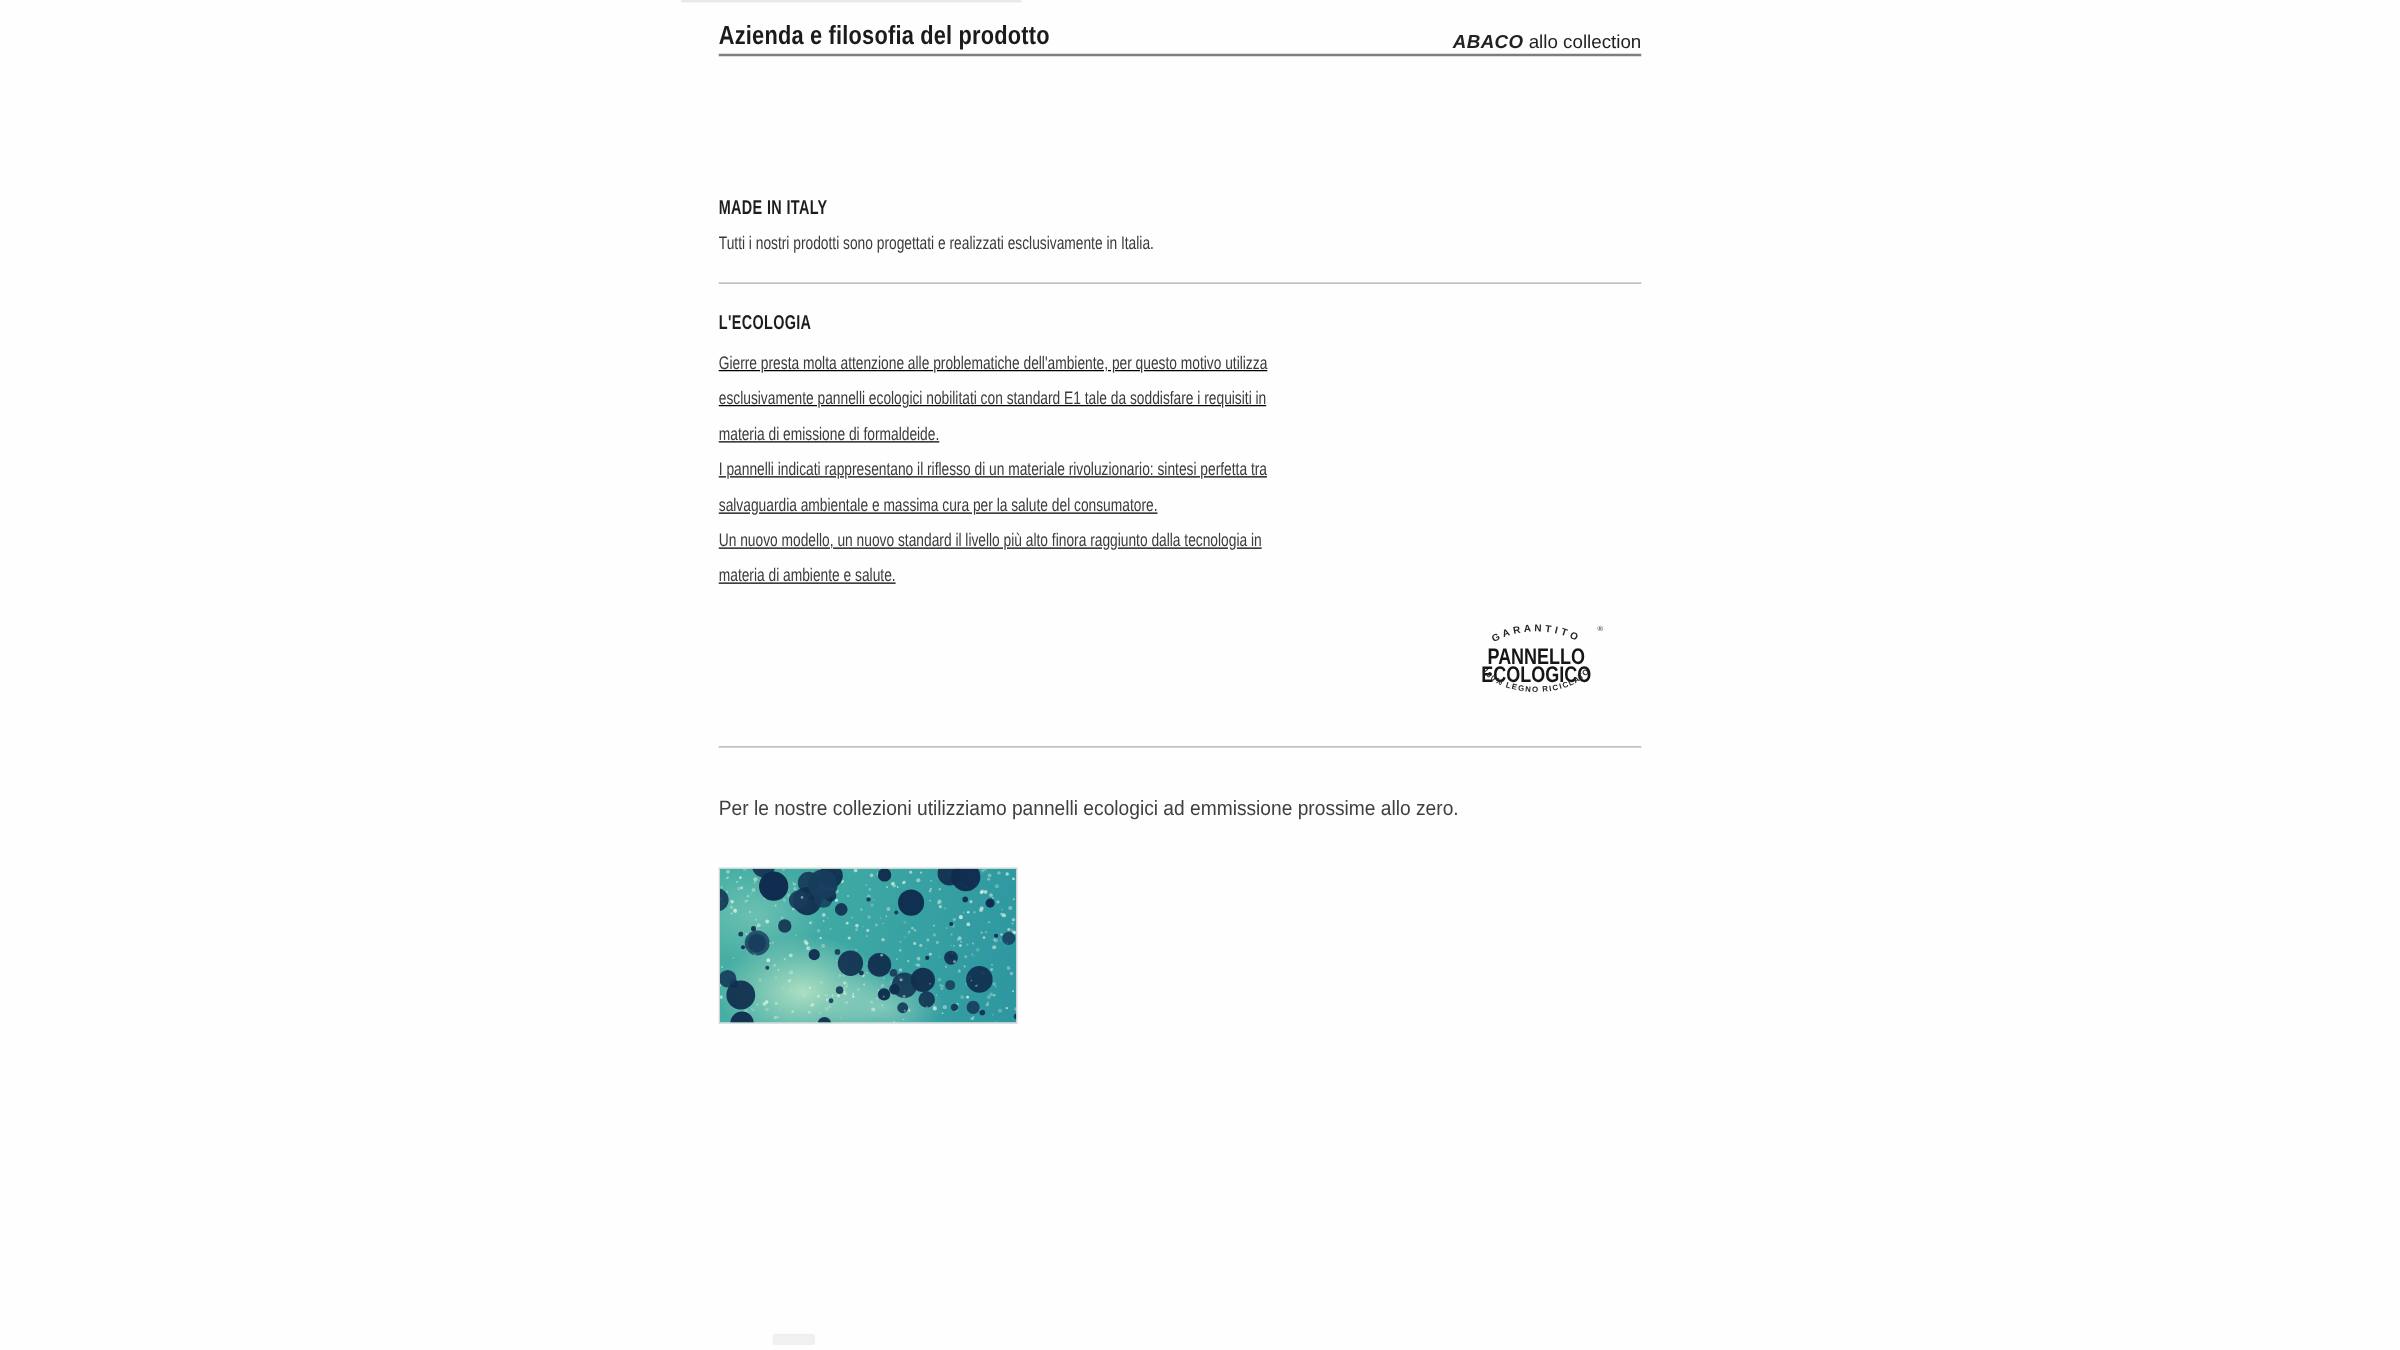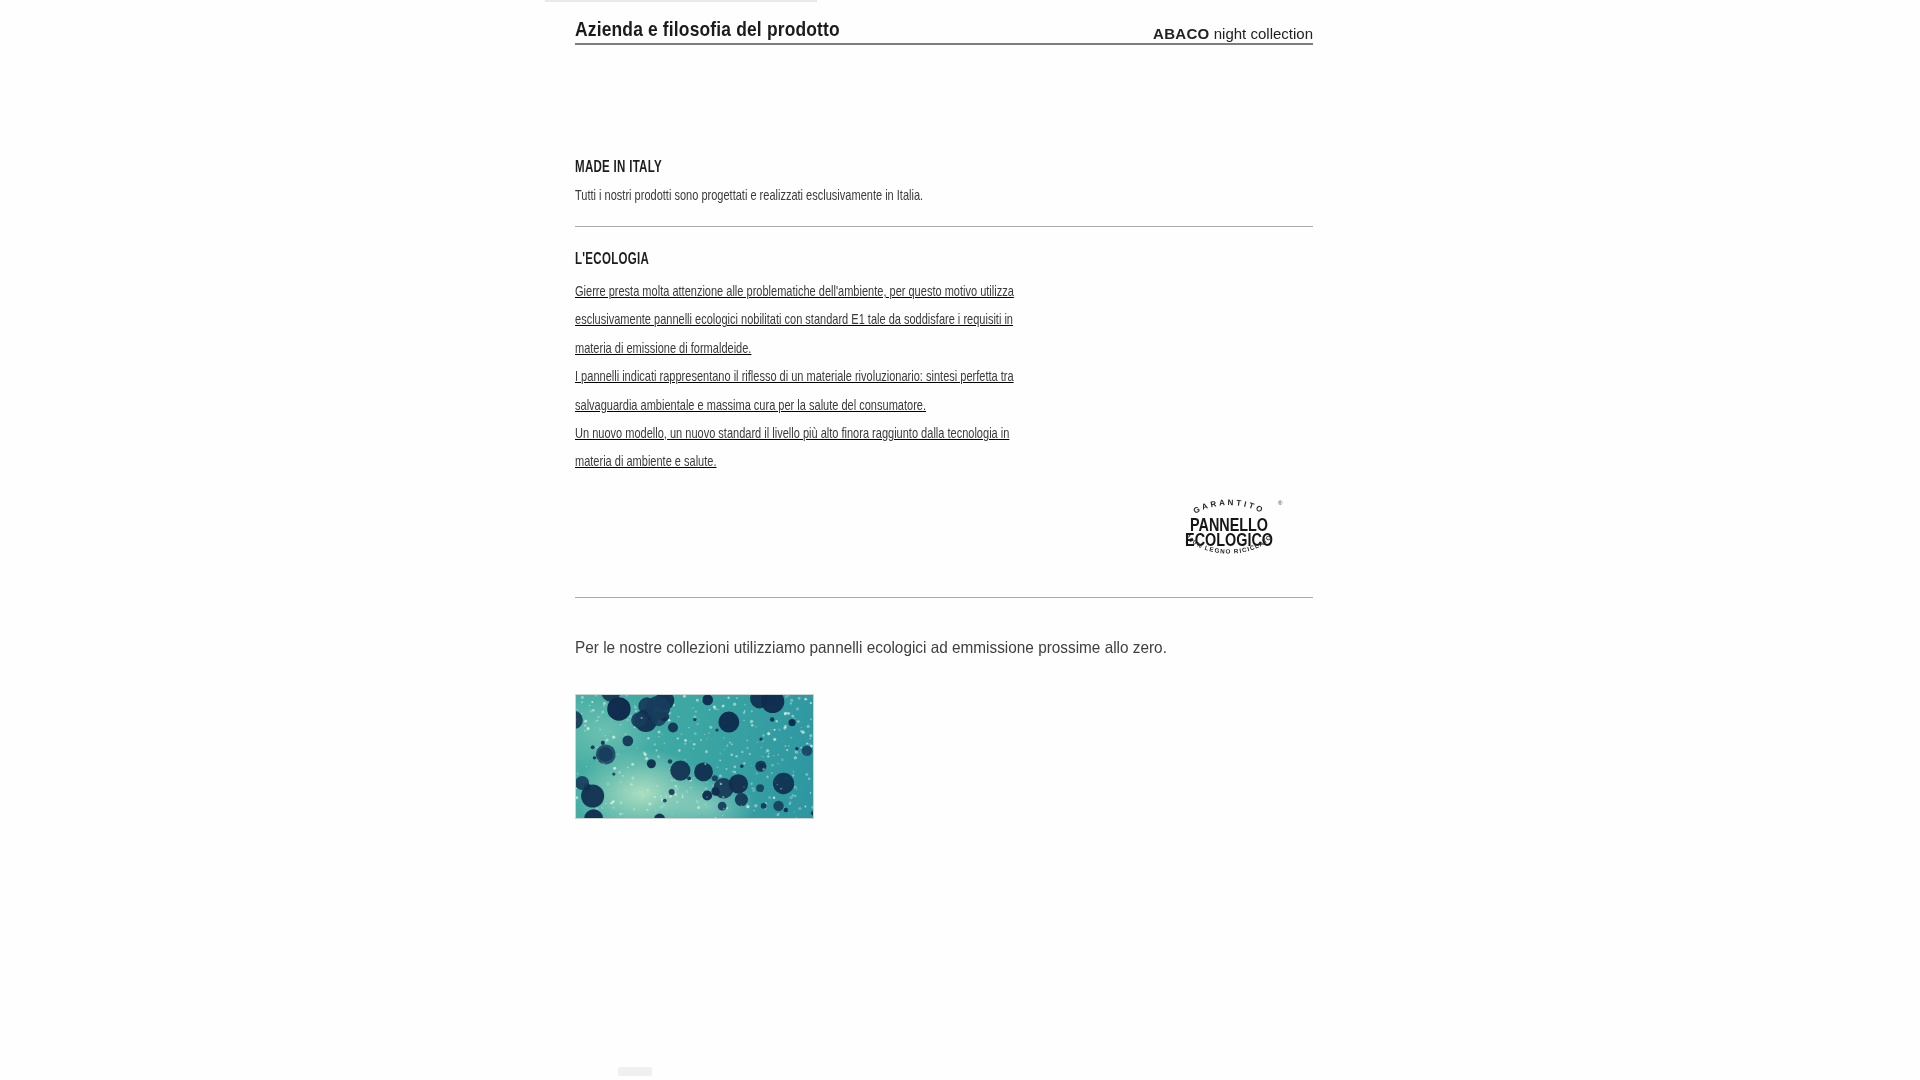--- a/index.html
+++ b/index.html
@@ -7,21 +7,21 @@
               font-family:"Liberation Sans", sans-serif; }
   .canvas { position:relative; width:1920px; height:1080px; background:#fefefe; }
   .page { position:absolute; left:575px; top:0; width:738px; height:1080px; }
 
   .top-smudge { position:absolute; left:-30px; top:0; width:272px; height:2px; background:#e9e9e9; }
   .bottom-smudge { position:absolute; left:43px; top:1067px; width:34px; height:9px; background:#f0f0f0; border-radius:2px; }
 
   .title { position:absolute; left:0; top:17px; font-size:21px; font-weight:bold; color:#1b1b1b;
            letter-spacing:.2px; white-space:nowrap; transform:scaleX(.83); transform-origin:0 0; }
   .brand { position:absolute; right:0; top:25px; font-size:15px; color:#222; white-space:nowrap; }
-  .brand-bold { font-weight:bold; letter-spacing:.3px; }
+  .brand-bold { font-weight:bold; letter-spacing:.3px;font-style:italic; }
 
   .rule { position:absolute; left:0; right:0; }
   .rule-header { top:43px; height:2px; background:#7e7e7e; }
   .hr1 { top:226px; height:1px; background:#aaaaaa; }
   .hr2 { top:597px; height:1px; background:#aaaaaa; }
 
   .h2 { position:absolute; left:0; font-size:16px; font-weight:bold; color:#1d1d1d;
         letter-spacing:.4px; white-space:nowrap; transform:scaleX(.72); transform-origin:0 0; }
   .made-h { top:158px; }
   .eco-h  { top:250px; }
@@ -54,21 +54,21 @@
 </head>
 <body>
 
 <div class="canvas">
   <div class="page">
 
     <div class="top-smudge"></div>
 
     <div class="title">Azienda e filosofia del prodotto</div>
 
-    <div class="brand"><span class="brand-bold">ABACO</span><span> night collection</span></div>
+    <div class="brand"><span class="brand-bold">ABACO</span><span> allo collection</span></div>
 
     <div class="rule rule-header"></div>
 
     <div class="h2 made-h">MADE IN ITALY</div>
     <div class="bodytext made-b">Tutti i nostri prodotti sono progettati e realizzati esclusivamente in Italia.</div>
 
     <div class="rule hr1"></div>
 
     <div class="h2 eco-h">L'ECOLOGIA</div>
 

